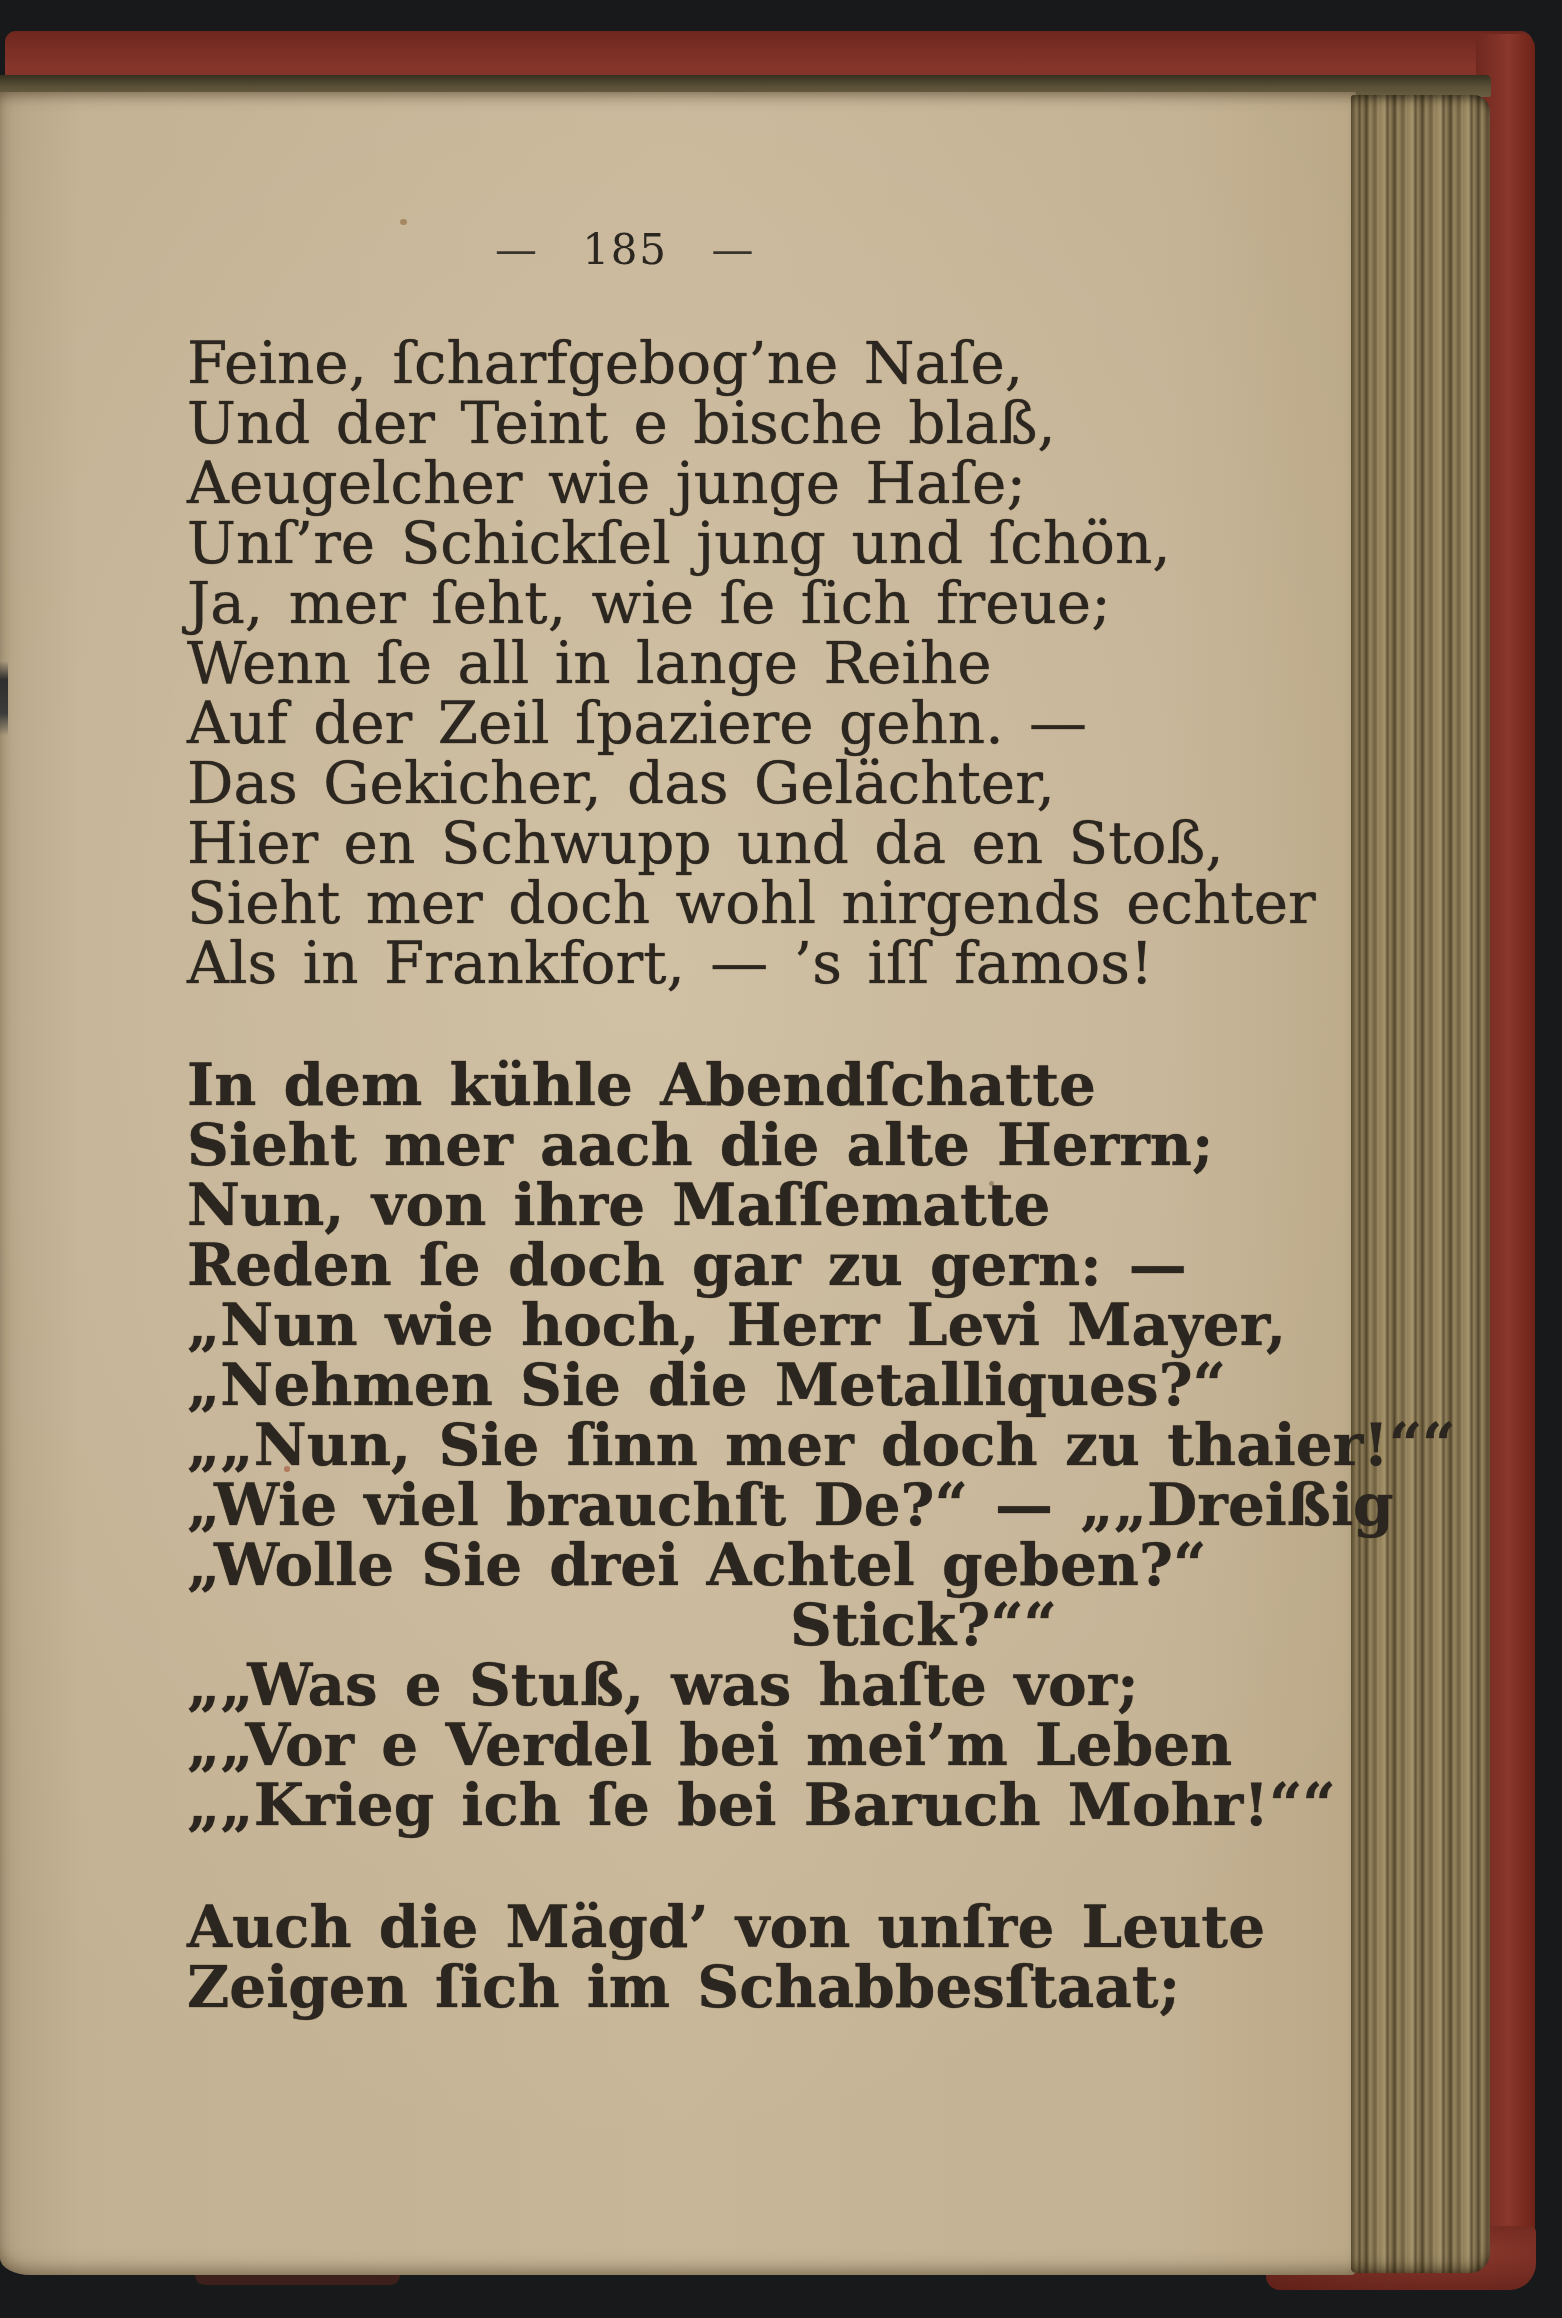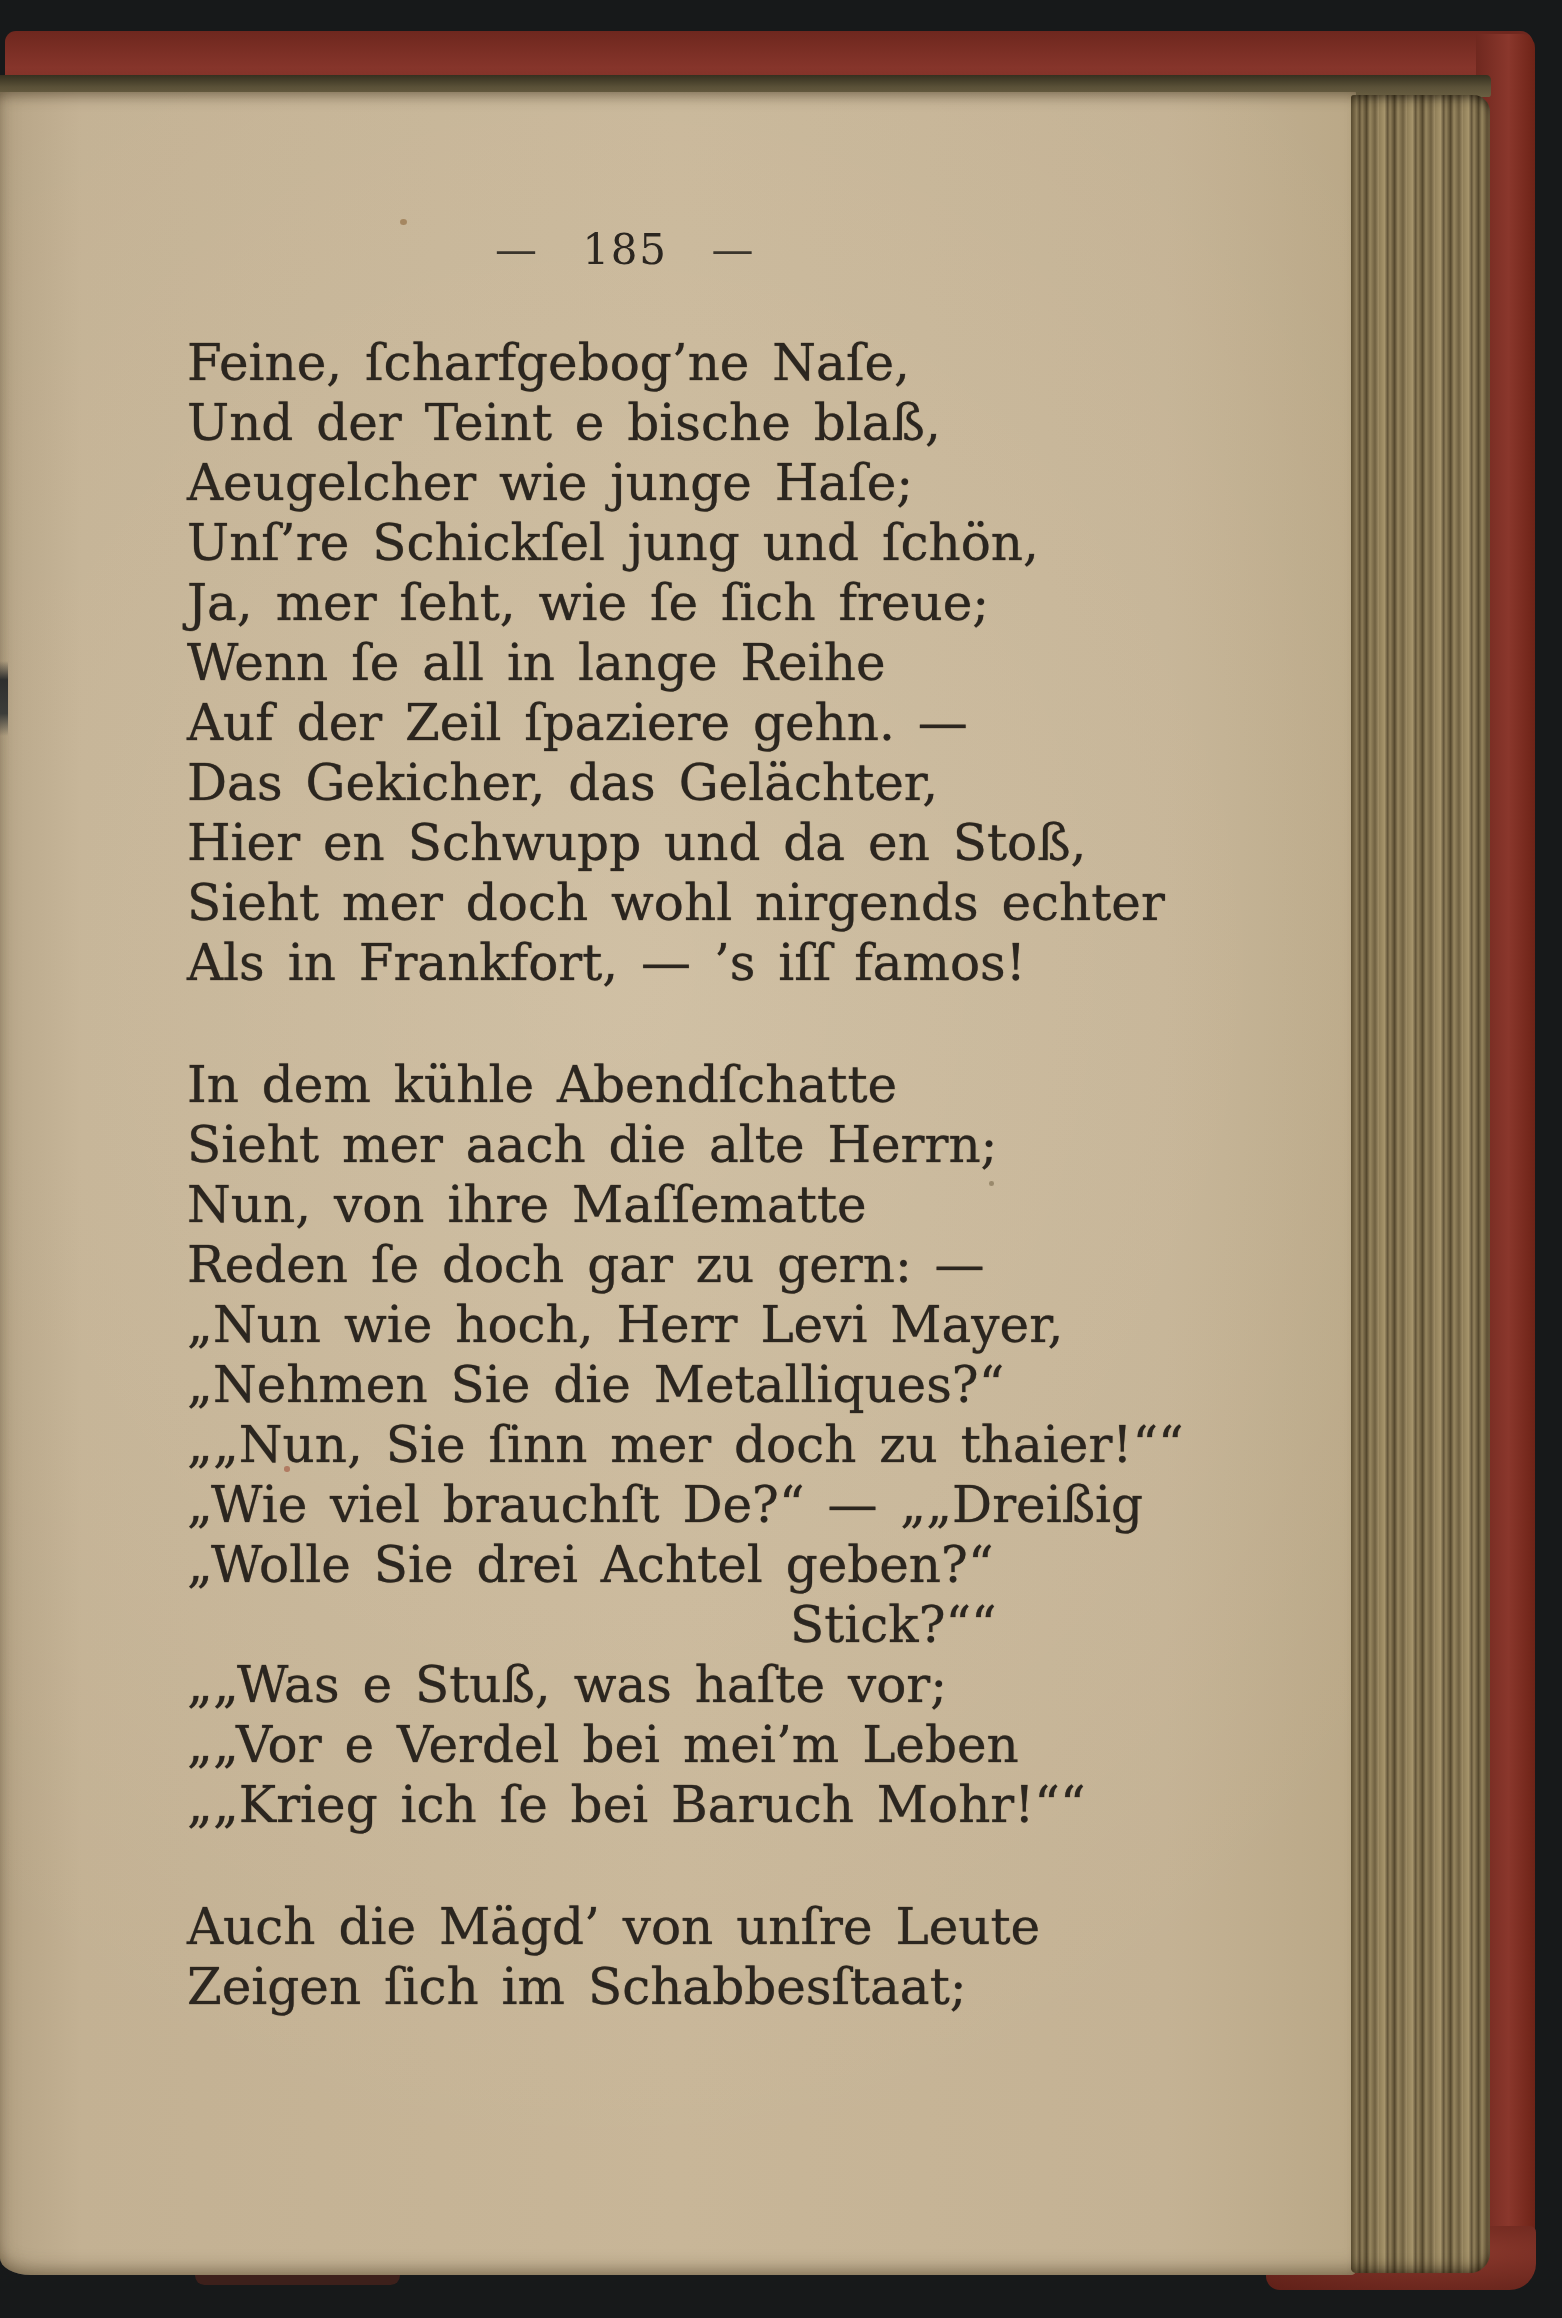--- a/index.html
+++ b/index.html
@@ -73,26 +73,26 @@
   #speck-3{left:989px;top:1181px;width:4.7px;height:4.7px;background:#8a7a5c;opacity:.75;}
   
   #header{
     position:absolute;left:0;top:225px;width:1250px;
     display:flex;justify-content:center;align-items:baseline;gap:44px;
     font-size:42px;color:var(--ink,#2b2620);letter-spacing:1.6px;
   }
   #header .dash{color:#3a352c;}
   #poem{
     position:absolute;left:187px;top:333px;
-    font-size:50px;line-height:60px;white-space:nowrap;
+    font-size:58px;line-height:60px;white-space:nowrap;
     color:var(--ink,#2b2620);word-spacing:7px;
     text-shadow:0 0 0.8px rgba(55,42,25,.6);
     -webkit-text-stroke:0.4px rgba(45,35,22,.45);
   }
-  .stanza + .stanza{margin-top:62px;}
+  .stanza + .stanza{margin-top:62px;font-weight:bold;}
   .poem-line.indent{padding-left:603px;}
 </style>
 </head>
 <body>
 
 <div id="scene">
   <div class="cover" id="cover-top"></div>
   <div class="cover" id="cover-right"></div>
   <div class="cover" id="cover-corner"></div>
   <div class="cover" id="cover-bottom-left"></div>

